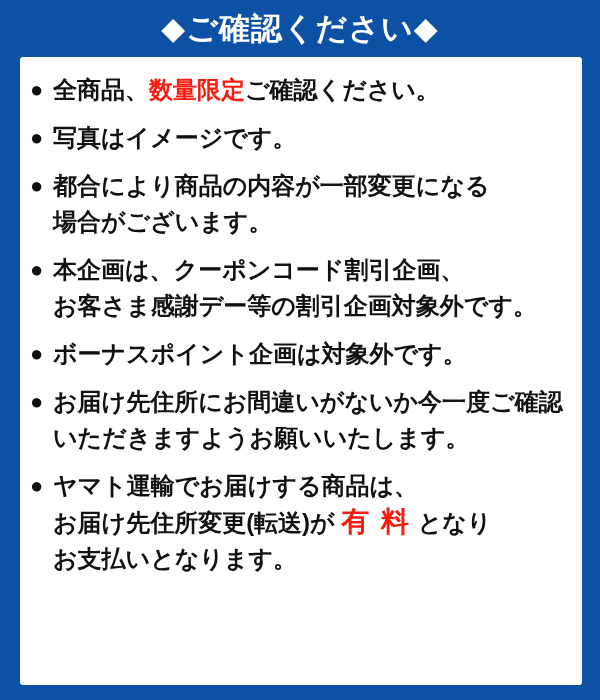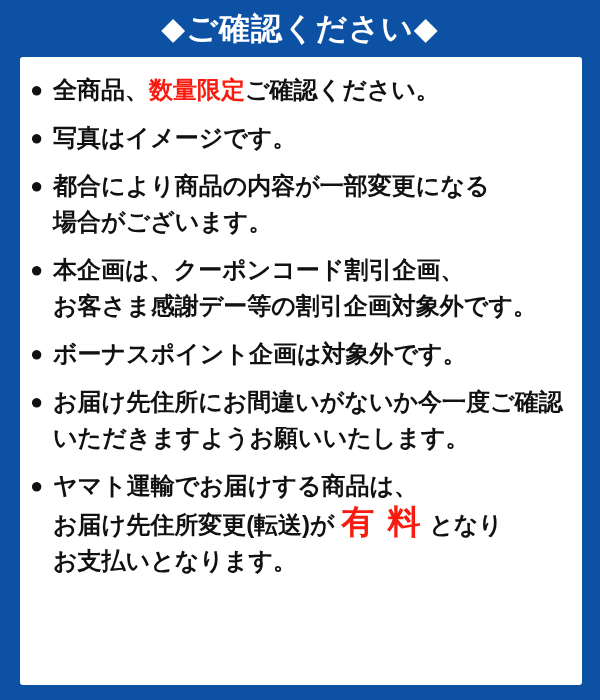--- a/index.html
+++ b/index.html
@@ -55,21 +55,21 @@
     font-size: 22px;
   }
   .line {
     white-space: nowrap;
   }
   .seg-red {
     color: #f81c10;
   }
   .seg-red-large {
     color: #f81c10;
-    font-size: 33px;
+    font-size: 28px;
     line-height: 36px;
     letter-spacing: 2px;
   }
 </style>
 </head>
 <body>
 
 <div class="banner">
   <div class="banner-title">◆ご確認ください◆</div>
 </div>

